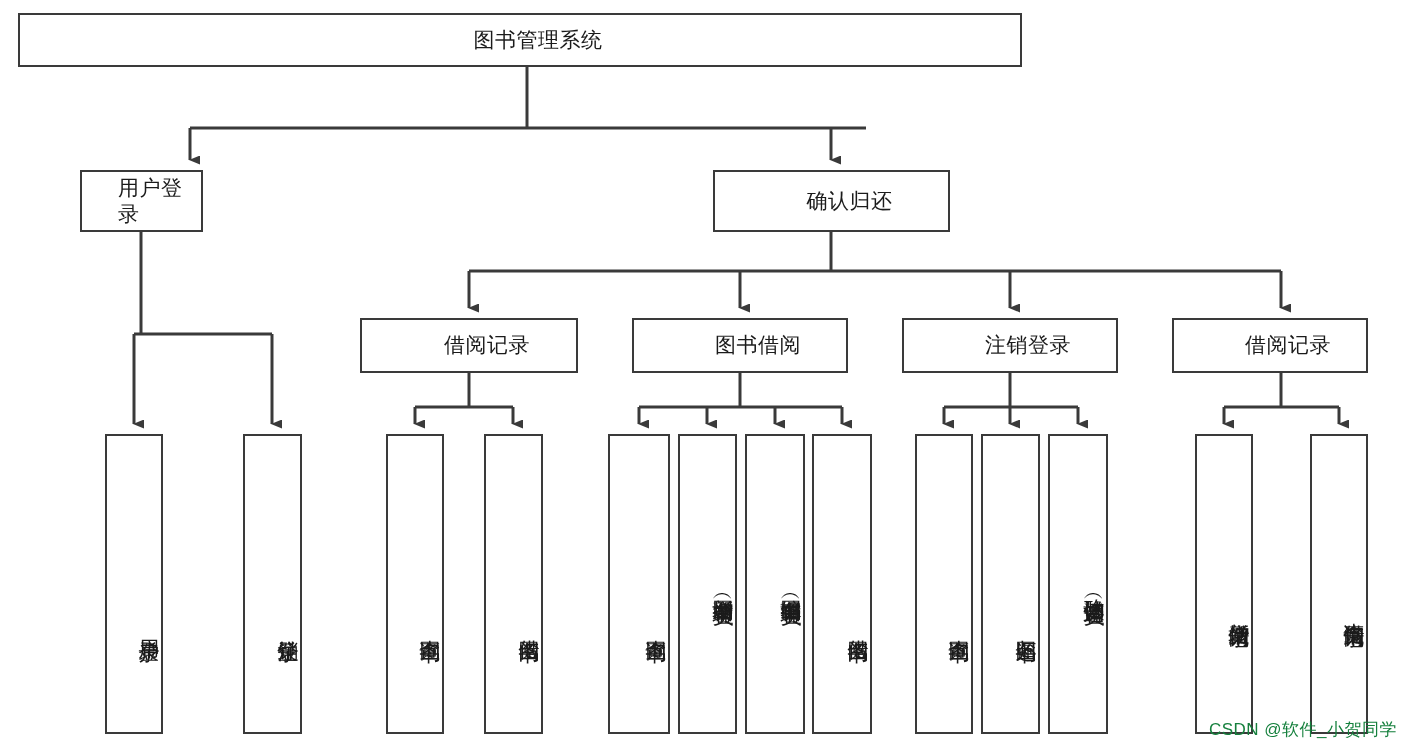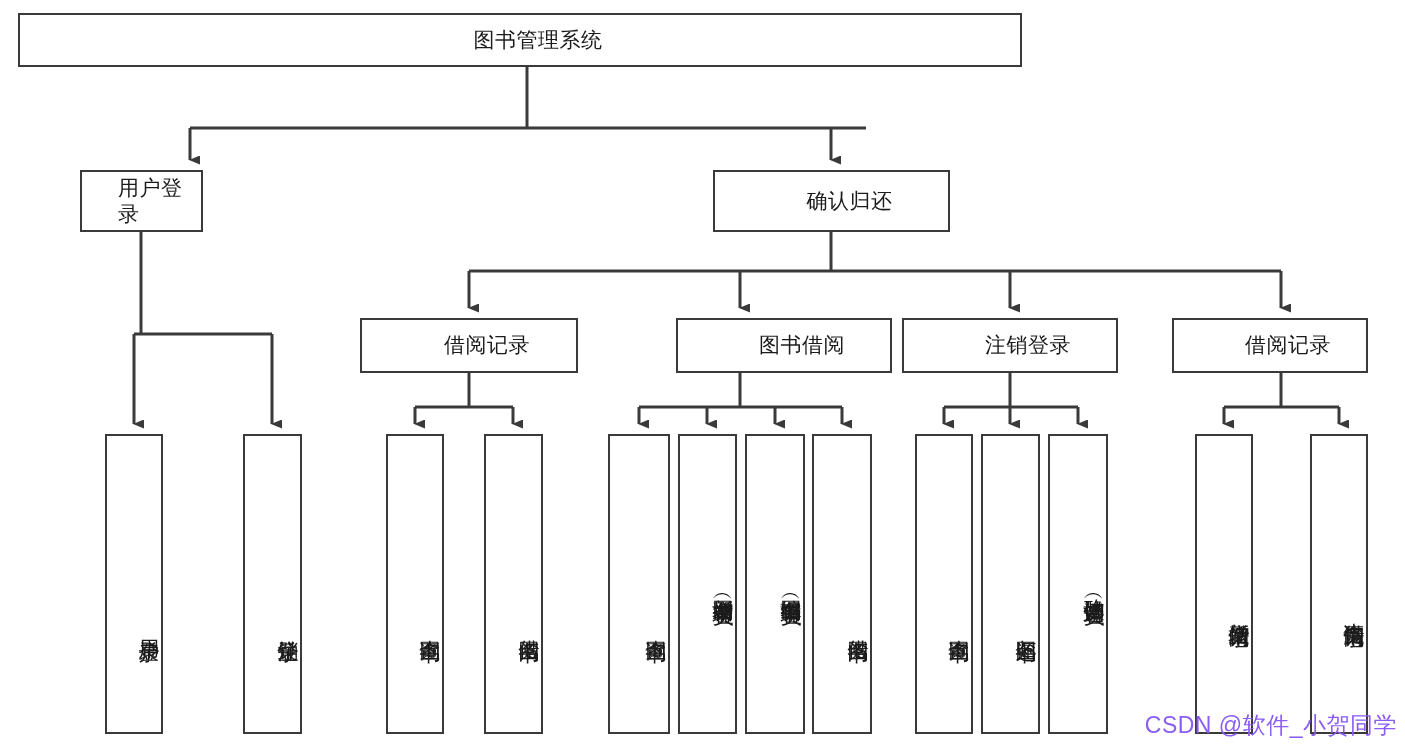--- a/index.html
+++ b/index.html
@@ -58,22 +58,22 @@
   .node.v.mid .vtext {
     margin-top: 78px;
   }
   .node.v.mid3 .vtext {
     margin-top: 46px;
   }
   .watermark {
     position: absolute;
     right: 8px;
     bottom: 6px;
-    font-size: 23px;
-    color: #8b5cf6;
+    font-size: 17px;
+    color: #15803d;
     letter-spacing: 0.5px;
     white-space: nowrap;
   }
 </style>
 </head>
 <body>
 
 <div id="canvas">
 
   <svg id="edges" viewBox="0 0 1405 747" xmlns="http://www.w3.org/2000/svg">
@@ -133,21 +133,21 @@
   <div class="node h" style="left:80px; top:170px; width:123px; height:62px;">
     <span>用户登录</span>
   </div>
   <div class="node h" style="left:713px; top:170px; width:237px; height:62px;">
     <span>确认归还</span>
   </div>
 
   <div class="node h" style="left:360px; top:318px; width:218px; height:55px;">
     <span>借阅记录</span>
   </div>
-  <div class="node h" style="left:632px; top:318px; width:216px; height:55px;margin-left:44px;">
+  <div class="node h" style="left:632px; top:318px; width:216px; height:55px;">
     <span>图书借阅</span>
   </div>
   <div class="node h" style="left:902px; top:318px; width:216px; height:55px;">
     <span>注销登录</span>
   </div>
   <div class="node h" style="left:1172px; top:318px; width:196px; height:55px;">
     <span>借阅记录</span>
   </div>
 
   <div class="node v mid" style="left:105px; top:434px; width:58px; height:300px;">

